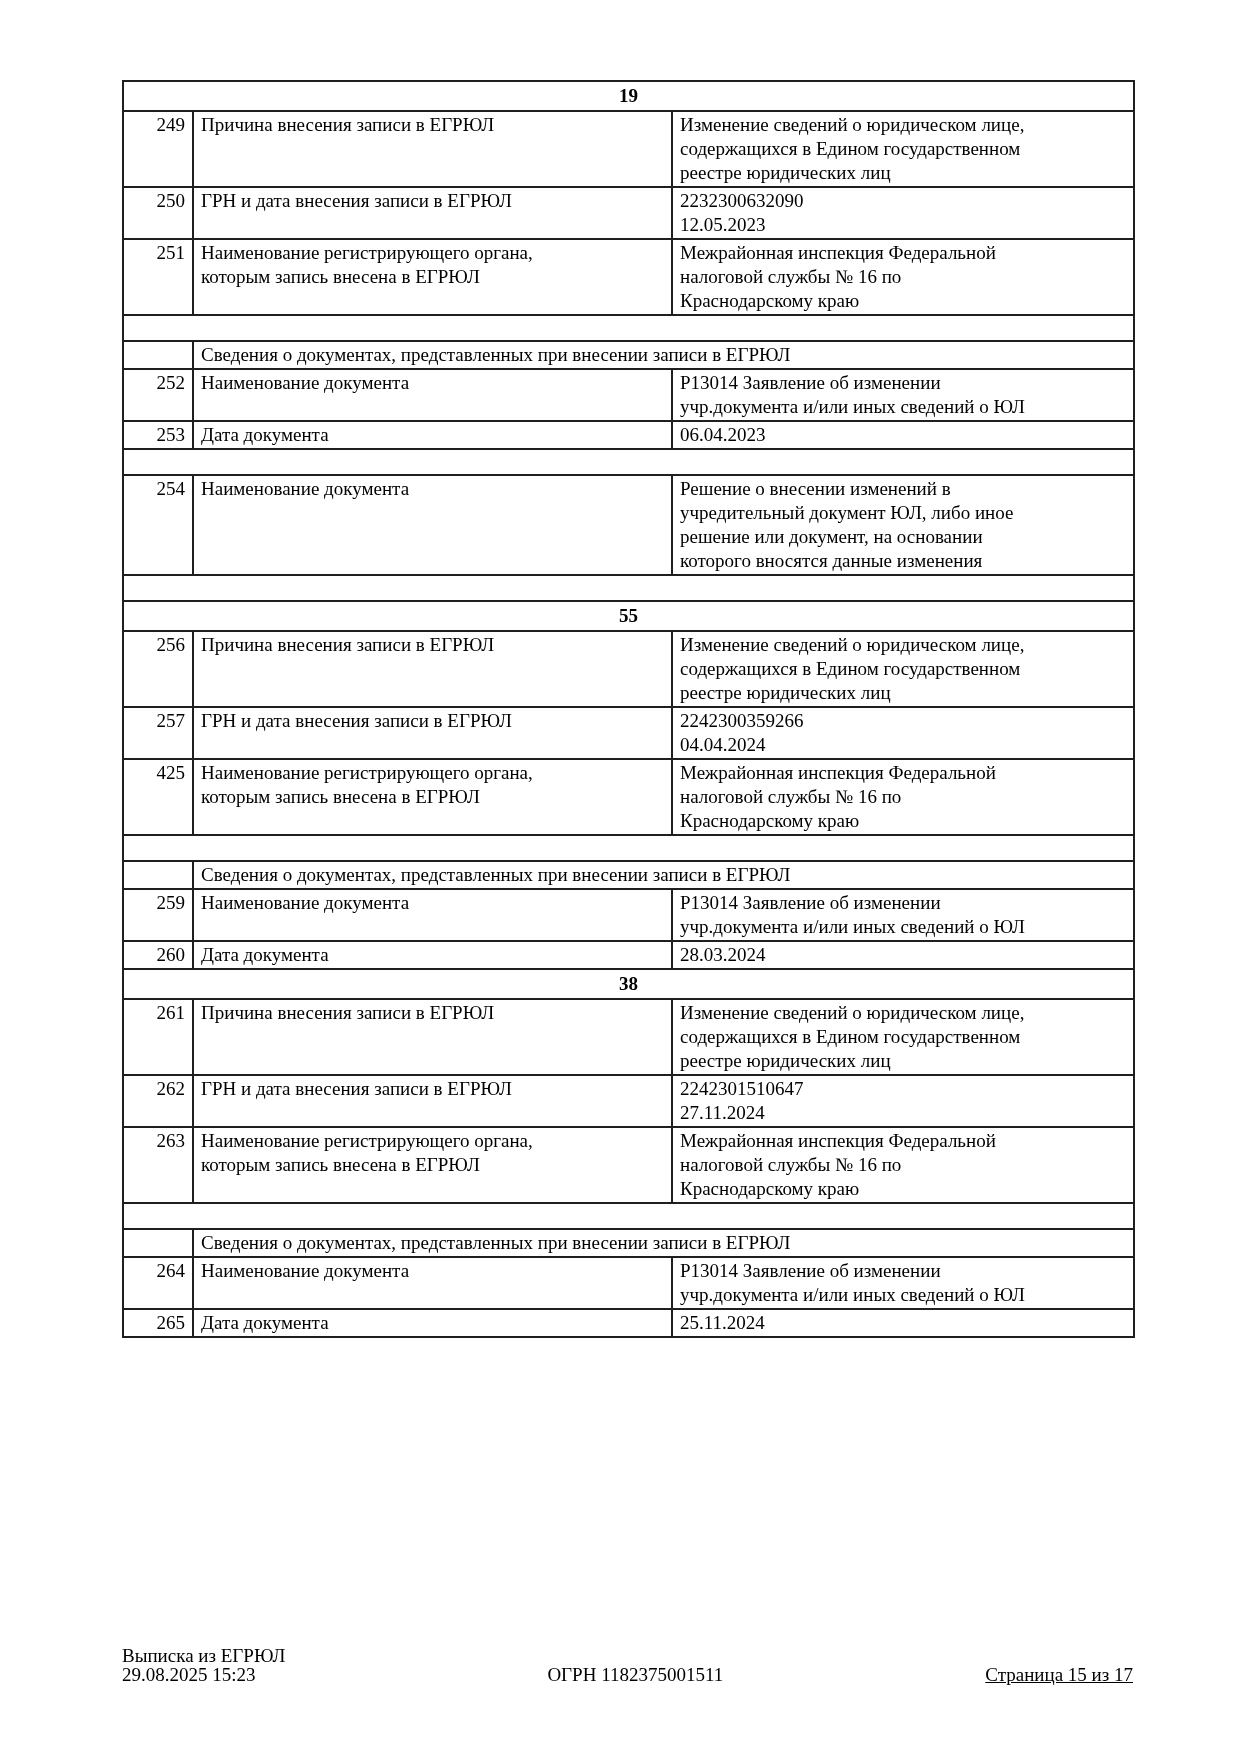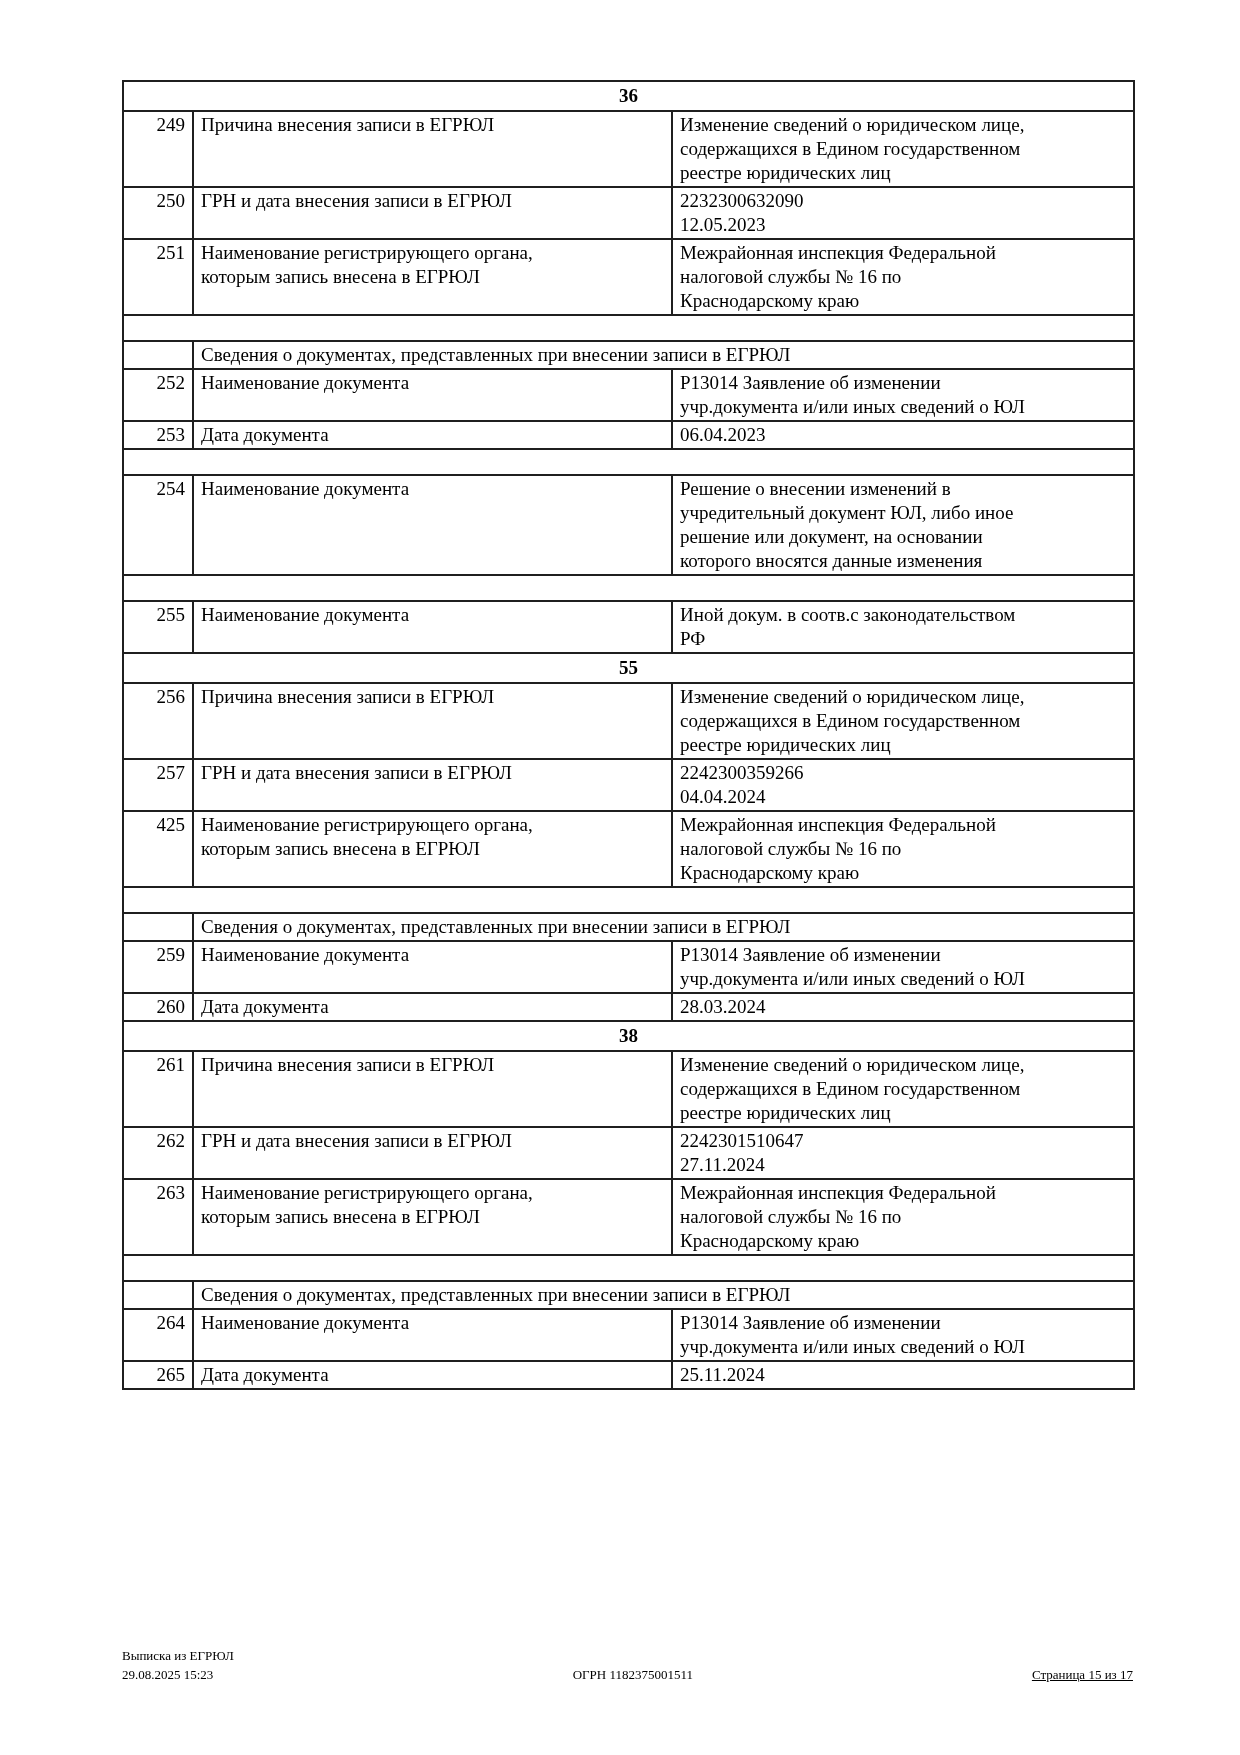--- a/index.html
+++ b/index.html
@@ -56,42 +56,42 @@
     padding: 0;
   }
   .footer {
     position: absolute;
     left: 122px;
     top: 1646px;
     width: 1011px;
     display: flex;
     justify-content: space-between;
     align-items: flex-end;
-    font-size: 13px;
+    font-size: 19px;
     line-height: 19px;
   }
   .footer .f-left { text-align: left; }
   .footer .f-center { text-align: center; }
   .footer .f-right { text-align: right; text-decoration: underline; }
 </style>
 </head>
 <body>
 
 <div class="page">
 
   <div class="table-wrap">
     <table class="egrul">
       <colgroup>
         <col style="width:70px">
         <col style="width:479px">
         <col style="width:462px">
       </colgroup>
       <tbody>
           <tr class="section-row">
-            <td colspan="3">36</td>
+            <td colspan="3">19</td>
           </tr>
           <tr>
             <td class="cell-num">249</td>
             <td class="cell-label">Причина внесения записи в ЕГРЮЛ</td>
             <td class="cell-value">Изменение сведений о юридическом лице,
 содержащихся в Едином государственном
 реестре юридических лиц</td>
           </tr>
           <tr>
             <td class="cell-num">250</td>
@@ -131,26 +131,20 @@
           <tr>
             <td class="cell-num">254</td>
             <td class="cell-label">Наименование документа</td>
             <td class="cell-value">Решение о внесении изменений в
 учредительный документ ЮЛ, либо иное
 решение или документ, на основании
 которого вносятся данные изменения</td>
           </tr>
           <tr class="spacer-row">
             <td colspan="3"></td>
-          </tr>
-          <tr>
-            <td class="cell-num">255</td>
-            <td class="cell-label">Наименование документа</td>
-            <td class="cell-value">Иной докум. в соотв.с законодательством
-РФ</td>
           </tr>
           <tr class="section-row">
             <td colspan="3">55</td>
           </tr>
           <tr>
             <td class="cell-num">256</td>
             <td class="cell-label">Причина внесения записи в ЕГРЮЛ</td>
             <td class="cell-value">Изменение сведений о юридическом лице,
 содержащихся в Едином государственном
 реестре юридических лиц</td>

